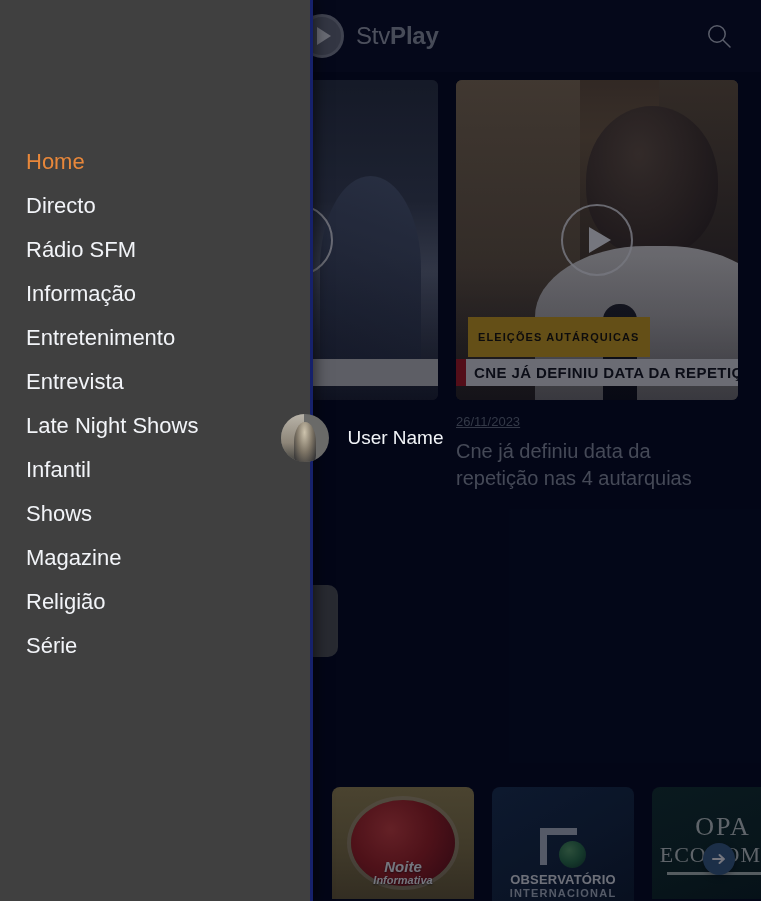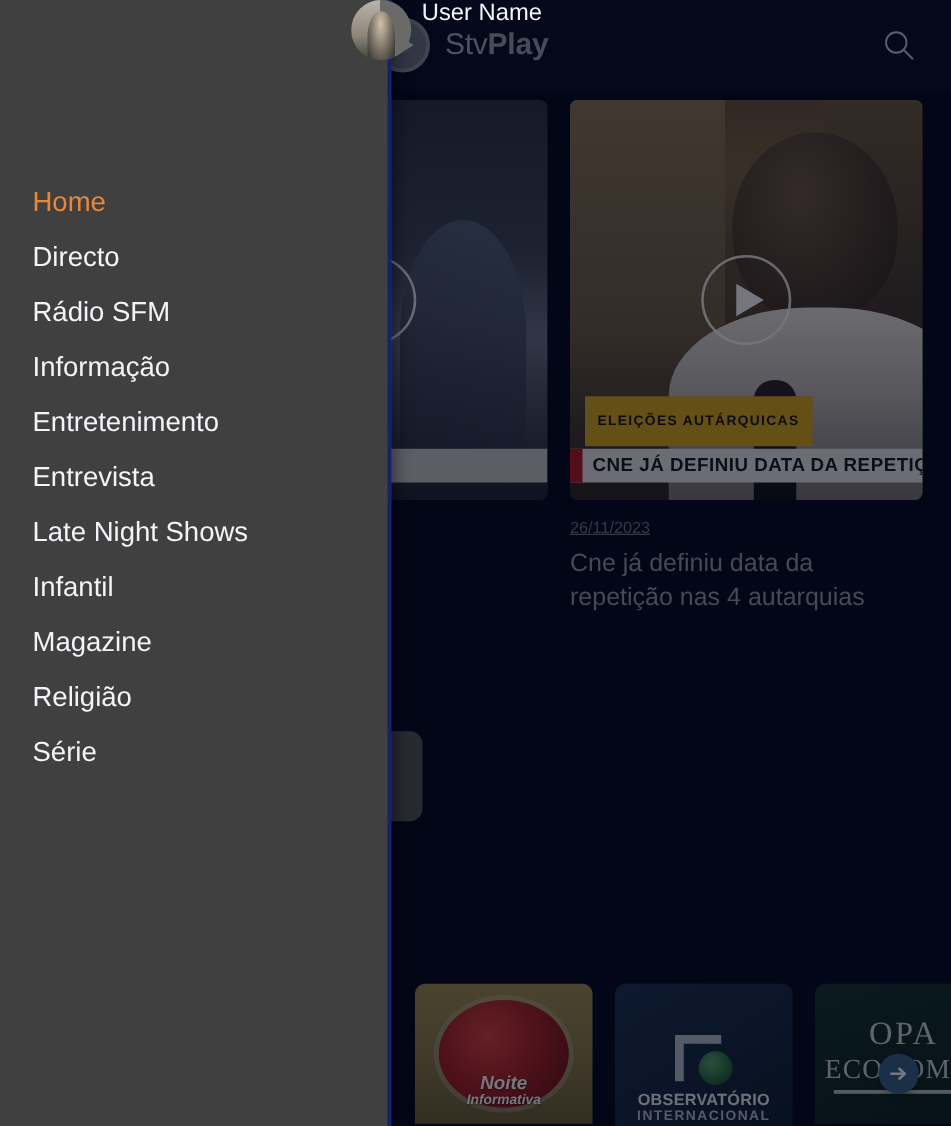--- a/index.html
+++ b/index.html
@@ -417,22 +417,22 @@
     line-height: 44px;
     font-size: 22px;
     color: #f2f4f8;
     cursor: pointer;
     white-space: nowrap;
   }
   .nav-item.active { color: #e8873a; }
 
   .profile {
     display: flex;
-    align-items: flex-start;
-    gap: 8px;
+    align-items: center;
+    gap: 18px;
     padding: 0 0 26px 83px;
     cursor: pointer;
   }
   .avatar {
     width: 48px;
     height: 48px;
     border-radius: 50%;
     overflow: hidden;
     flex: 0 0 48px;
     background: #6a6a68;
@@ -583,20 +583,21 @@
 
     <div class="nav">
       <a class="nav-item active">Home</a>
       <a class="nav-item">Directo</a>
       <a class="nav-item">Rádio SFM</a>
       <a class="nav-item">Informação</a>
       <a class="nav-item">Entretenimento</a>
       <a class="nav-item">Entrevista</a>
       <a class="nav-item">Late Night Shows</a>
       <a class="nav-item">Infantil</a>
+      <a class="nav-item">Shows</a>
       <a class="nav-item">Magazine</a>
       <a class="nav-item">Religião</a>
       <a class="nav-item">Série</a>
     </div>
 
     <div class="profile">
       <span class="avatar"></span>
       <span class="profile-name">User Name</span>
     </div>
   </nav>

